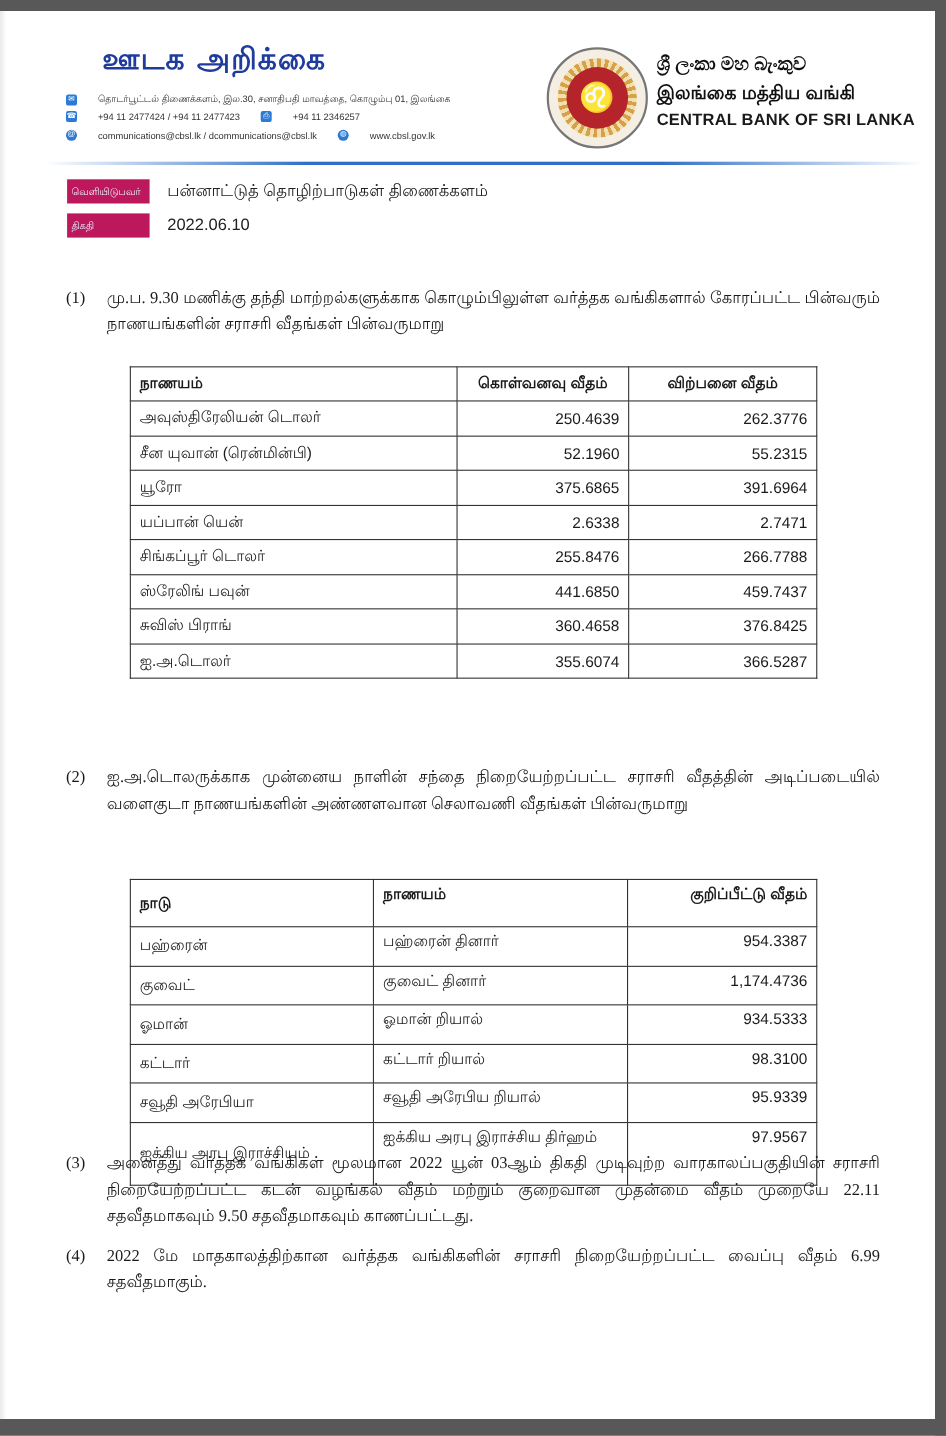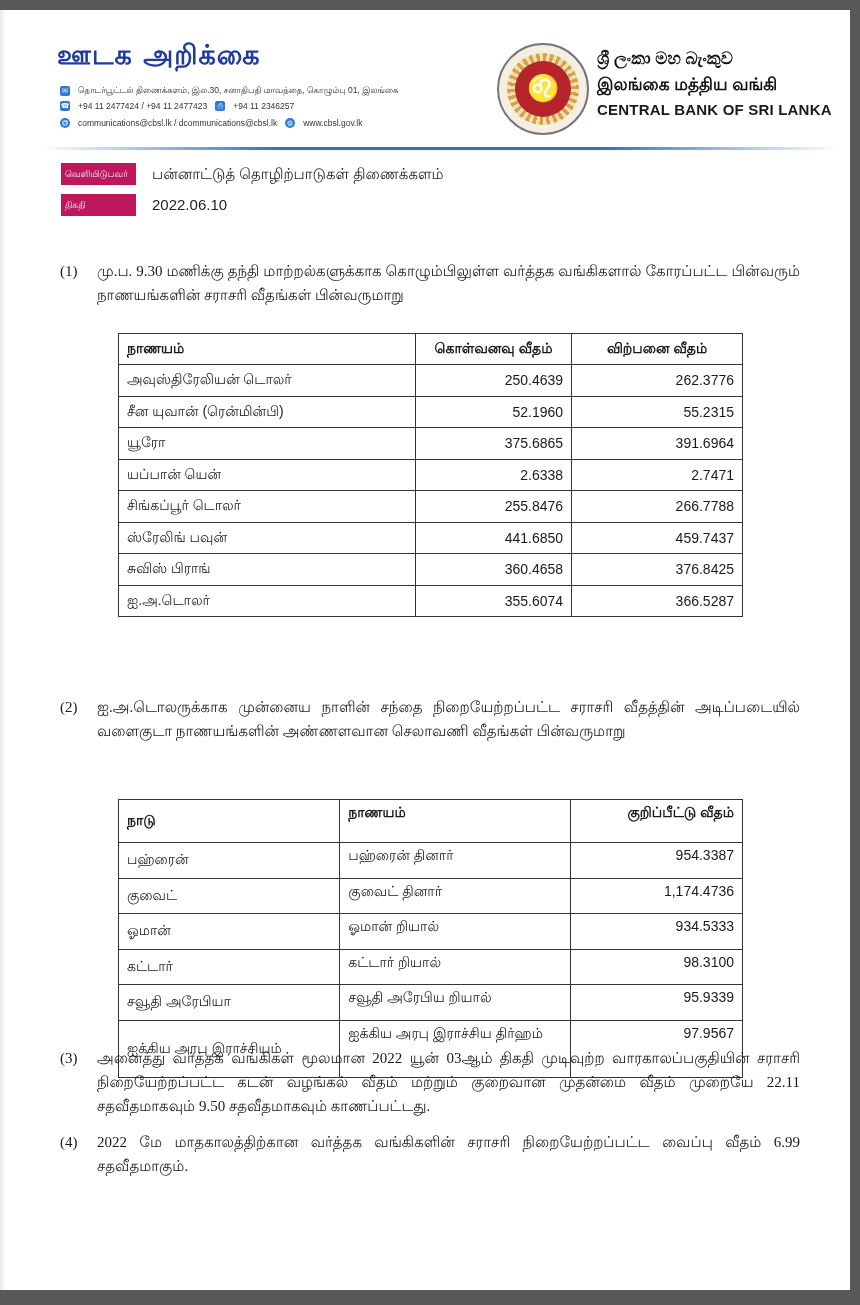--- a/index.html
+++ b/index.html
@@ -14,23 +14,23 @@
     background: #ffffff;
   }
   .page-leftshade { position: absolute; left: 0; top: 0; width: 6px; height: 100%; background: linear-gradient(to right, #e9e9e9, #ffffff); }
   .bottombar { position: absolute; left: 0; top: 1290px; width: 860px; height: 15px; background: #585858; }
   .rightbar { position: absolute; left: 850px; top: 0; width: 10px; height: 1305px; background: #585858; }
 
   
   .brand { position: absolute; left: 57px; top: 40px; }
   .brand-title {
     font-family: "DejaVu Sans", sans-serif; font-weight: 900; font-size: 27px;
-    color: #1f3c9c; letter-spacing: 1px; line-height: 30px;
-  }
-  .contact { position: absolute; left: 60px; font-size: 8.5px; color: #333; display: flex; align-items: center; gap: 8px; white-space: nowrap; }
+    color: #1f3c9c; letter-spacing: 1px; line-height: 30px; margin-left: 36px;
+  }
+  .contact { position: absolute; left: 60px; font-size: 8.5px; color: #333; display: flex; align-items: center; gap: 19px; white-space: nowrap; }
   .contact .ic { display: inline-block; width: 10px; height: 10px; border-radius: 2px; background: #2b7bd6; color: #fff; font-size: 7px; line-height: 10px; text-align: center; }
   .contact .ic.round { border-radius: 50%; }
   .c1 { top: 85px; } .c2 { top: 101px; } .c3 { top: 118px; }
 
   .seal {
     position: absolute; left: 497px; top: 43px; width: 92px; height: 92px; border-radius: 50%;
     border: 2px solid #777; background: #f5efe3; box-sizing: border-box;
   }
   .seal-ring { position: absolute; left: 8px; top: 8px; width: 72px; height: 72px; border-radius: 50%; background: repeating-conic-gradient(#d5a24a 0deg 6deg, #f3deb0 6deg 12deg); }
   .seal-core { position: absolute; left: 16px; top: 16px; width: 56px; height: 56px; border-radius: 50%; background: #b4242a; }

